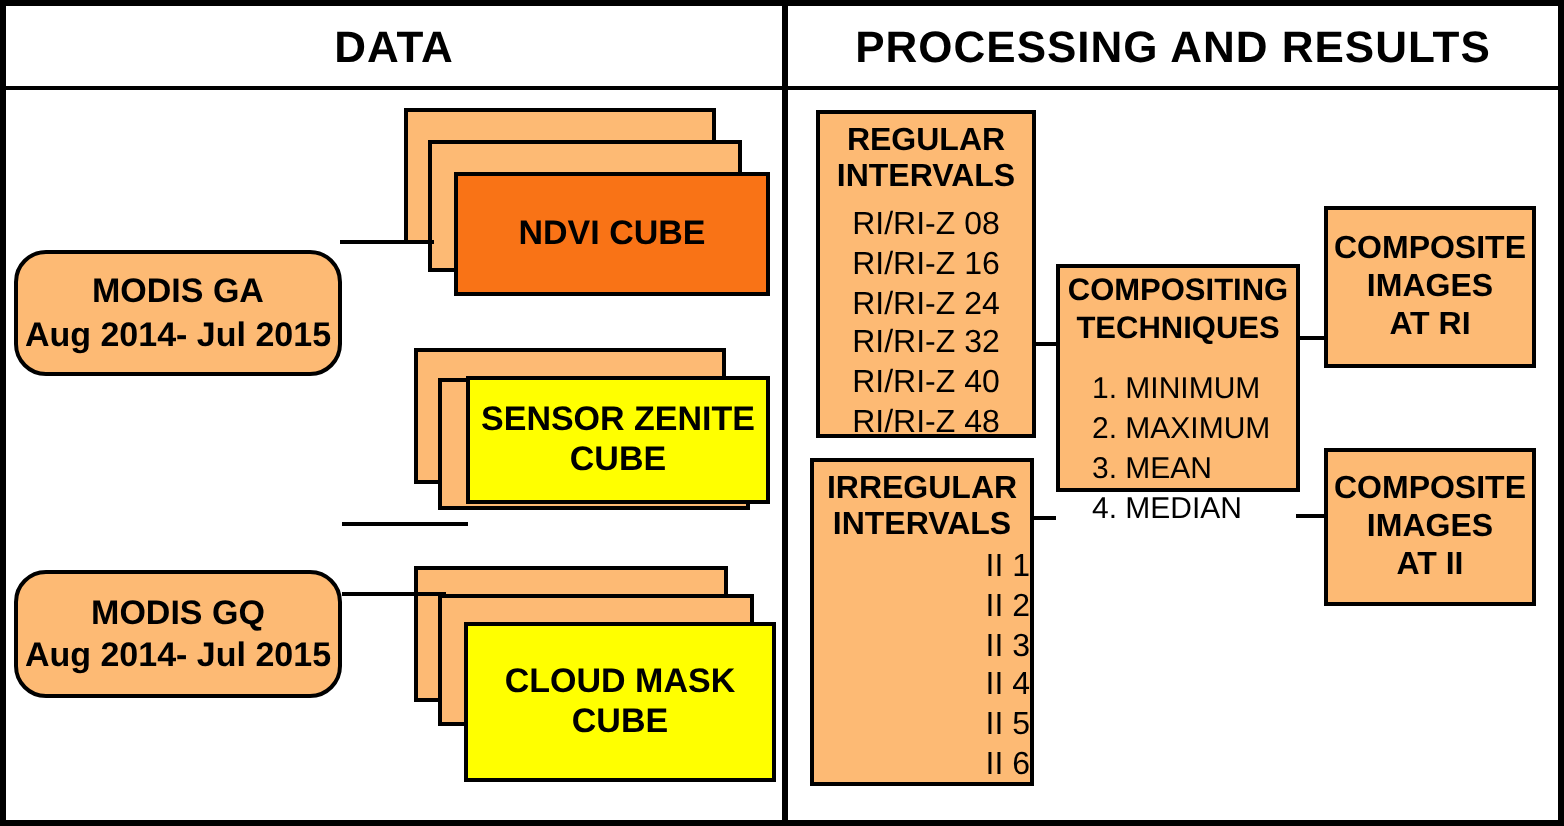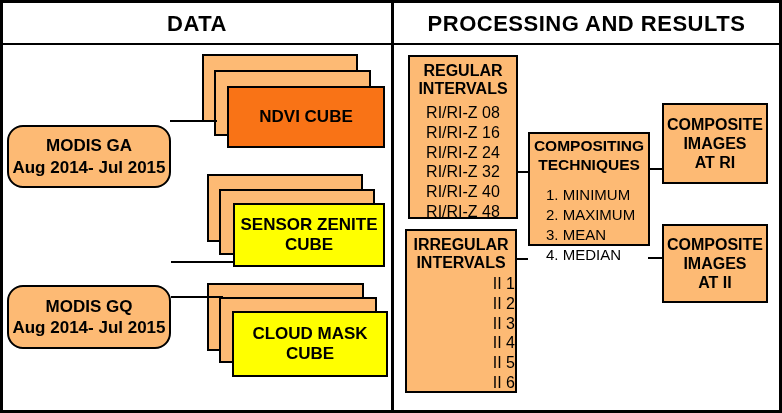--- a/index.html
+++ b/index.html
@@ -67,28 +67,28 @@
 Aug 2014- Jul 2015</div>
 
   <div class="box stack-layer" style="left:199px;top:51px;width:156px;height:68px;"></div>
   <div class="box stack-layer" style="left:211px;top:67px;width:157px;height:66px;"></div>
   <div class="box center cube-front" style="left: 224px; top: 83px; width: 158px; height: 62px; background-color: #f97316;">
     <span class="pre">NDVI CUBE</span>
   </div>
 
   <div class="box stack-layer" style="left:204px;top:171px;width:156px;height:68px;"></div>
   <div class="box stack-layer" style="left:216px;top:186px;width:156px;height:66px;"></div>
-  <div class="box center cube-front" style="left: 230px; top: 200px; width: 152px; height: 64px; background-color: rgb(255, 255, 0);">
+  <div class="box center cube-front" style="left: 230px; top: 185px; width: 152px; height: 64px; background-color: rgb(255, 255, 0);">
     <span class="pre">SENSOR ZENITE
 CUBE</span>
   </div>
 
   <div class="box stack-layer" style="left:204px;top:280px;width:157px;height:68px;"></div>
   <div class="box stack-layer" style="left:216px;top:294px;width:158px;height:66px;"></div>
-  <div class="box center cube-front" style="left: 229px; top: 308px; width: 156px; height: 66px; background-color: rgb(255, 255, 0);">
+  <div class="box center cube-front" style="left: 229px; top: 308px; width: 156px; height: 80px; background-color: rgb(255, 255, 0);">
     <span class="pre">CLOUD MASK
 CUBE</span>
   </div>
 
   <div class="box interval-box" style="left:405px;top:52px;width:110px;height:164px;">
     <div class="int-title">REGULAR
 INTERVALS</div>
     <div class="int-items">
       <div class="int-item">RI/RI-Z 08</div>
       <div class="int-item">RI/RI-Z 16</div>

